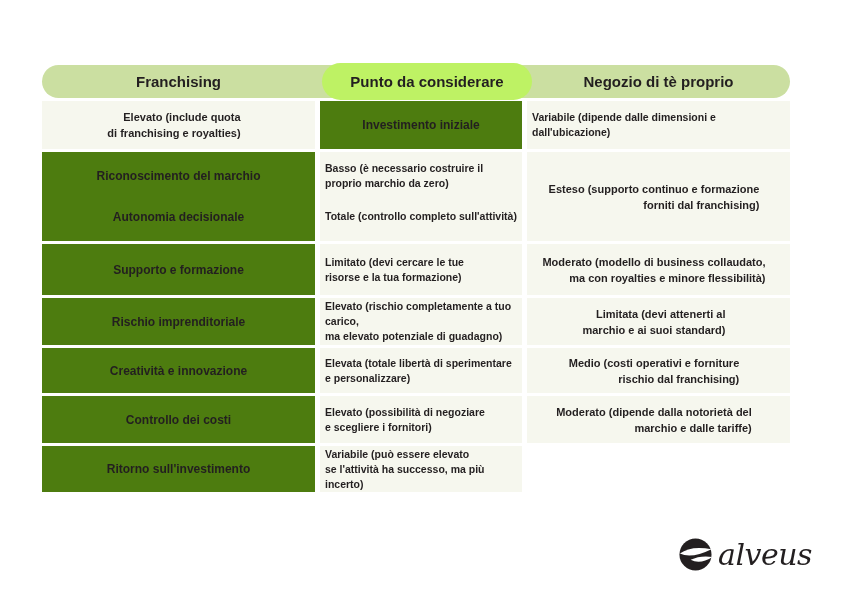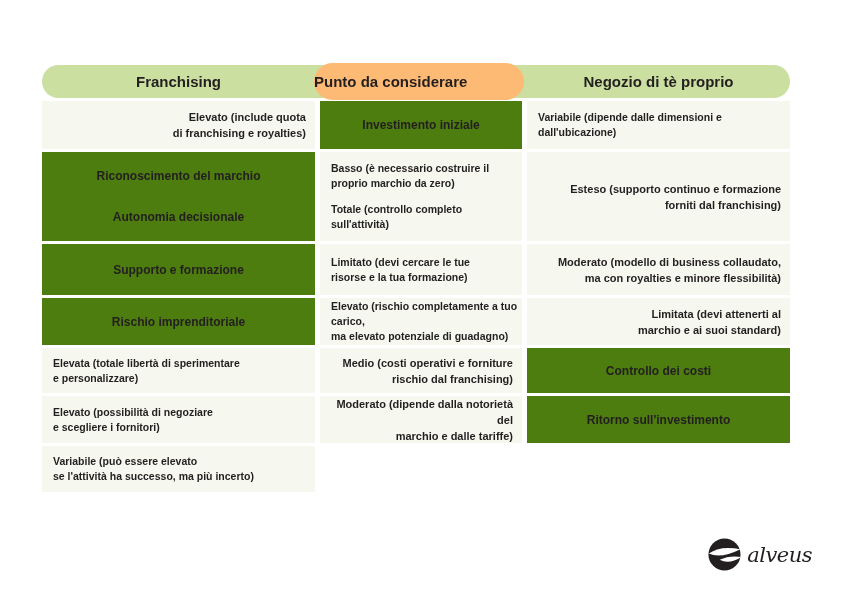--- a/index.html
+++ b/index.html
@@ -6,46 +6,46 @@
   .page{position:relative;width:842px;height:596px;background:#ffffff;overflow:hidden;
         font-family:"Liberation Sans",sans-serif;color:#231f20;}
   .table{position:absolute;left:42px;top:65px;width:748px;}
   
   .header{position:relative;height:33px;margin-bottom:3px;}
   .header-bar{position:absolute;left:0;top:0;right:0;bottom:0;background:#cbdfa1;border-radius:17px;}
   .header-label{position:absolute;top:0;height:33px;line-height:33px;text-align:center;
                 font-weight:bold;font-size:15px;}
   .header-label.hl-left{left:0;width:273px;}
   .header-label.hl-right{right:0;width:263px;}
-  .header-pill{position:absolute;left:272px;top:-2px;width:210px;height:37px;background:#fdba74;
-               border-radius:19px;display:flex;align-items:center;justify-content:flex-start;
+  .header-pill{position:absolute;left:280px;top:-2px;width:210px;height:37px;background:#bef264;
+               border-radius:19px;display:flex;align-items:center;justify-content:center;
                font-weight:bold;font-size:15px;}
   
   .grid{display:grid;grid-template-columns:273px 202px 263px;
         grid-template-rows:48px 89px 51px 47px 45px 47px 46px;
         column-gap:5px;row-gap:3px;}
   .cell{display:flex;align-items:center;}
   .cell.side{background:#f6f7ee;}
   .cell.mid{background:#4d7c0f;justify-content:center;text-align:left;}
-  .cell.cl{justify-content:flex-end;text-align:right;padding-right:9px;box-sizing:border-box;}
-  .cell.cr{justify-content:flex-start;text-align:left;padding-left:11px;box-sizing:border-box;}
+  .cell.cl{justify-content:center;text-align:right;padding-right:9px;box-sizing:border-box;}
+  .cell.cr{justify-content:flex-start;text-align:left;padding-left:5px;box-sizing:border-box;}
   .cell.merged{flex-direction:column;justify-content:space-around;align-items:stretch;
                padding-top:4px;padding-bottom:4px;box-sizing:border-box;}
   .sub{flex:1;display:flex;align-items:center;}
   .cell.cl .sub{justify-content:flex-end;}
   .cell.cr .sub{justify-content:flex-start;}
   .cell.mid .sub{justify-content:center;}
   .txt{white-space:pre-line;}
   .f-txt{font-weight:bold;font-size:11px;line-height:16px;}
   .p-txt{font-weight:bold;font-size:12px;line-height:16px;}
   .n-txt{font-weight:bold;font-size:10.5px;line-height:15px;}
   
   .logo{position:absolute;top:537px;right:30px;display:flex;align-items:center;}
   .logo-text{font-family:"DejaVu Serif","Liberation Serif",serif;font-style:italic;
-             font-size:21px;color:#231f20;margin-left:5px;letter-spacing:-0.5px;}
+             font-size:30px;color:#231f20;margin-left:5px;letter-spacing:-0.5px;}
 </style>
 </head>
 <body>
 
 <div class="page">
   <div class="table">
 
     <div class="header">
       <div class="header-bar"></div>
       <div class="header-label hl-left">Franchising</div>
@@ -108,20 +108,23 @@
       </div>
       <div class="cell side cr">
         <div class="txt n-txt">Elevato (rischio completamente a tuo carico,
 ma elevato potenziale di guadagno)</div>
       </div>
 
       <div class="cell side cl">
         <div class="txt f-txt">Limitata (devi attenerti al
 marchio e ai suoi standard)</div>
       </div>
+      <div class="cell mid">
+        <div class="txt p-txt">Creatività e innovazione</div>
+      </div>
       <div class="cell side cr">
         <div class="txt n-txt">Elevata (totale libertà di sperimentare
 e personalizzare)</div>
       </div>
 
       <div class="cell side cl">
         <div class="txt f-txt">Medio (costi operativi e forniture
 rischio dal franchising)</div>
       </div>
       <div class="cell mid">

